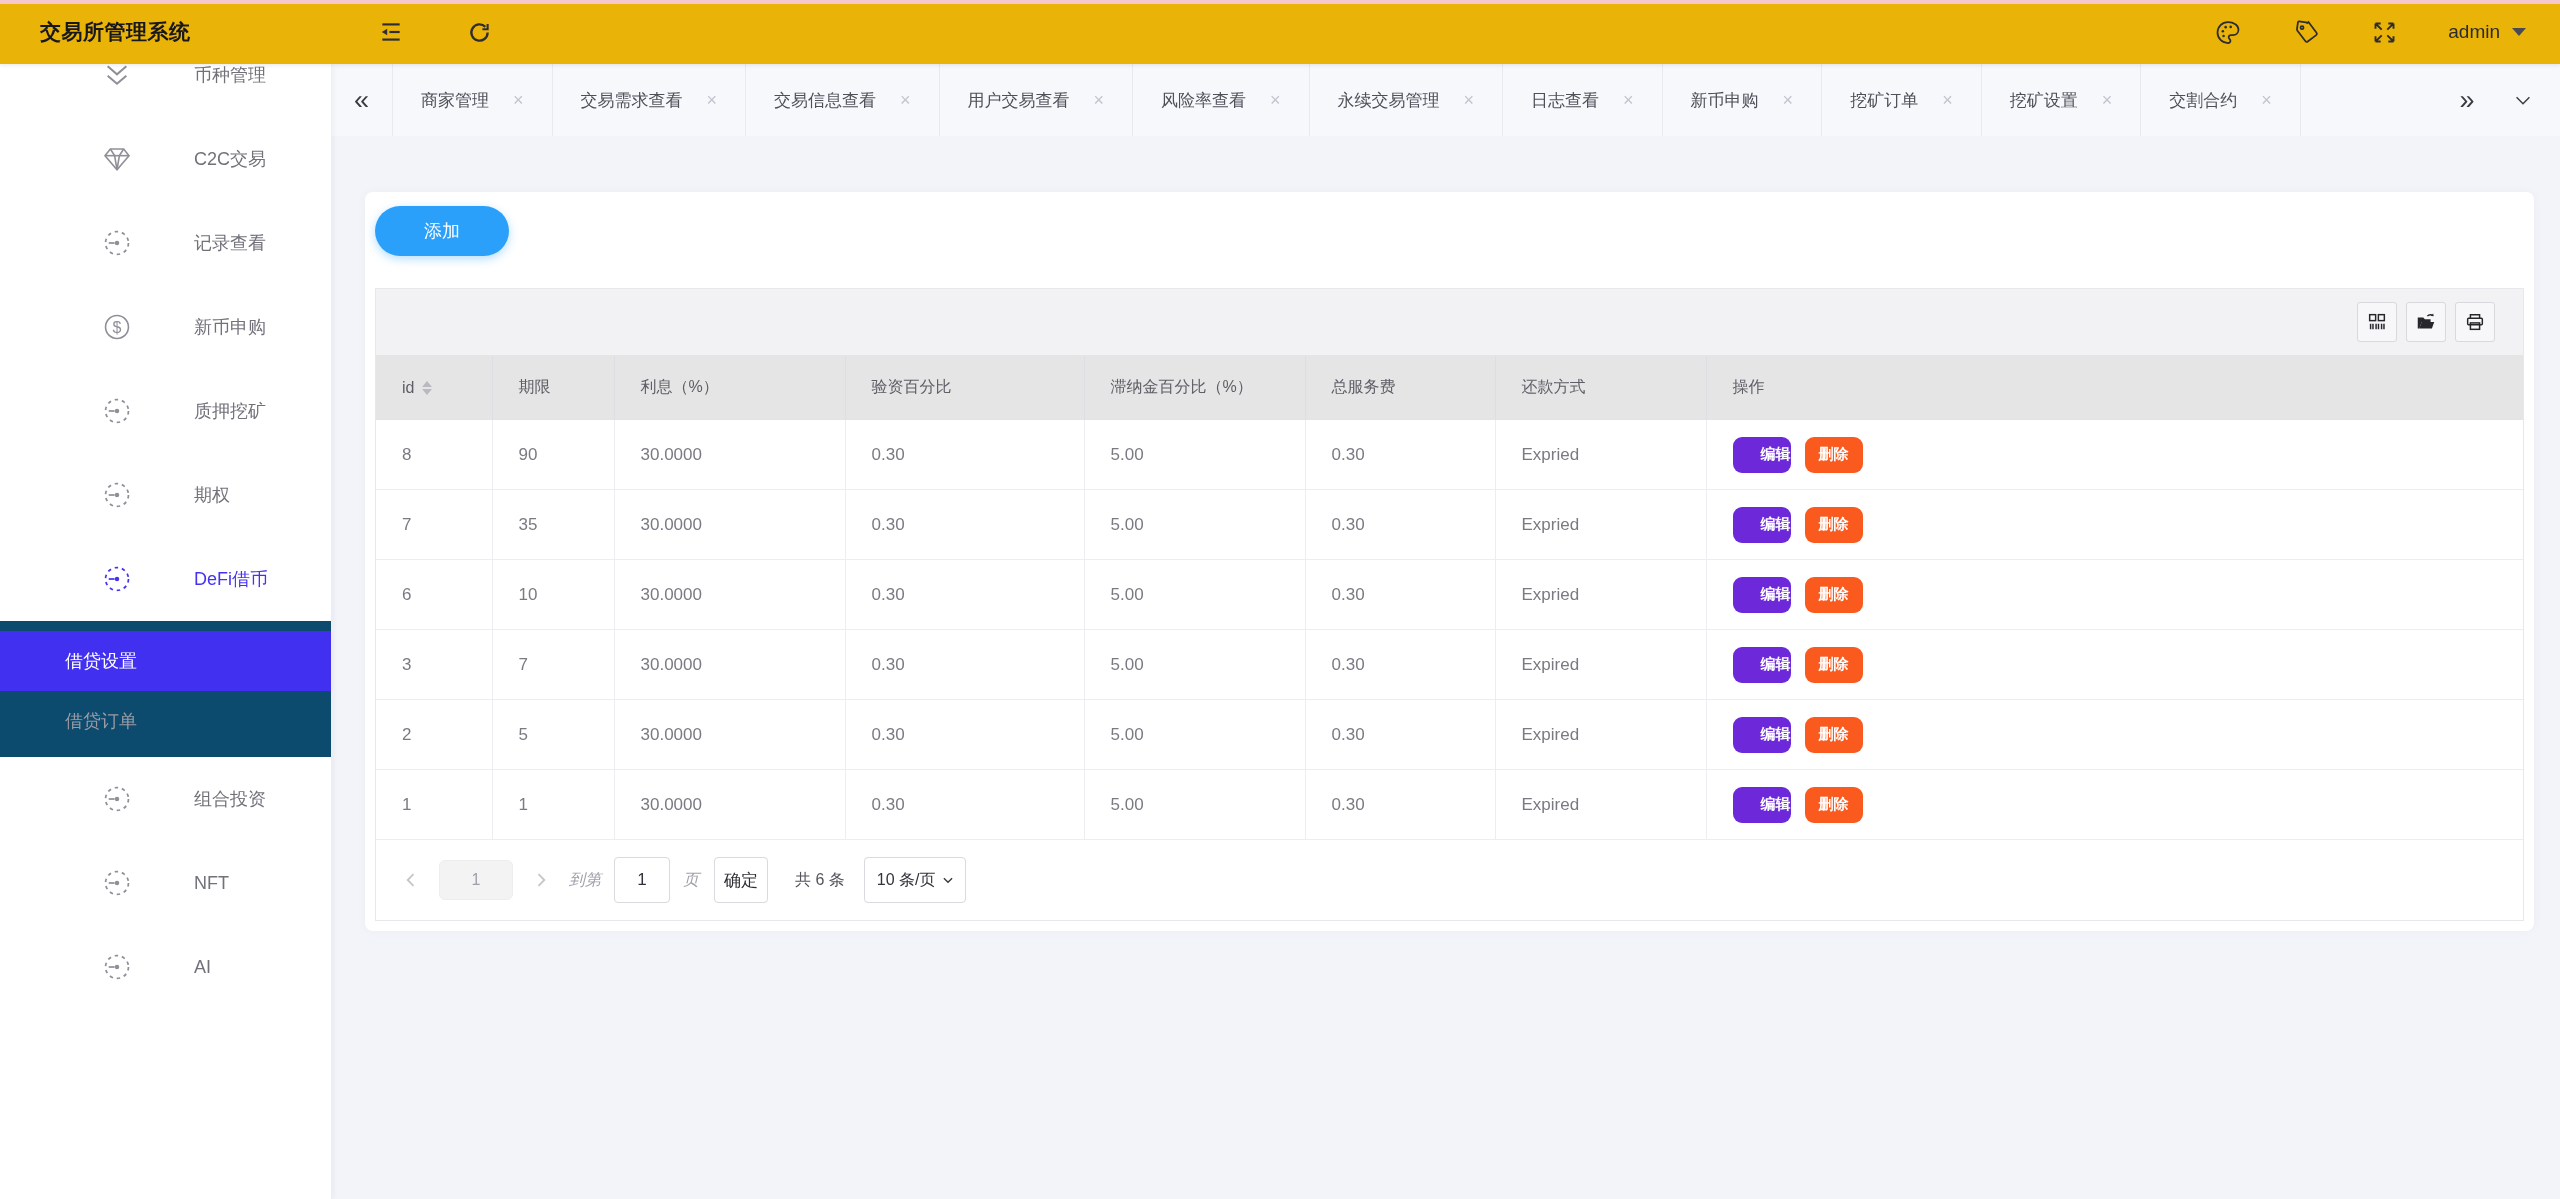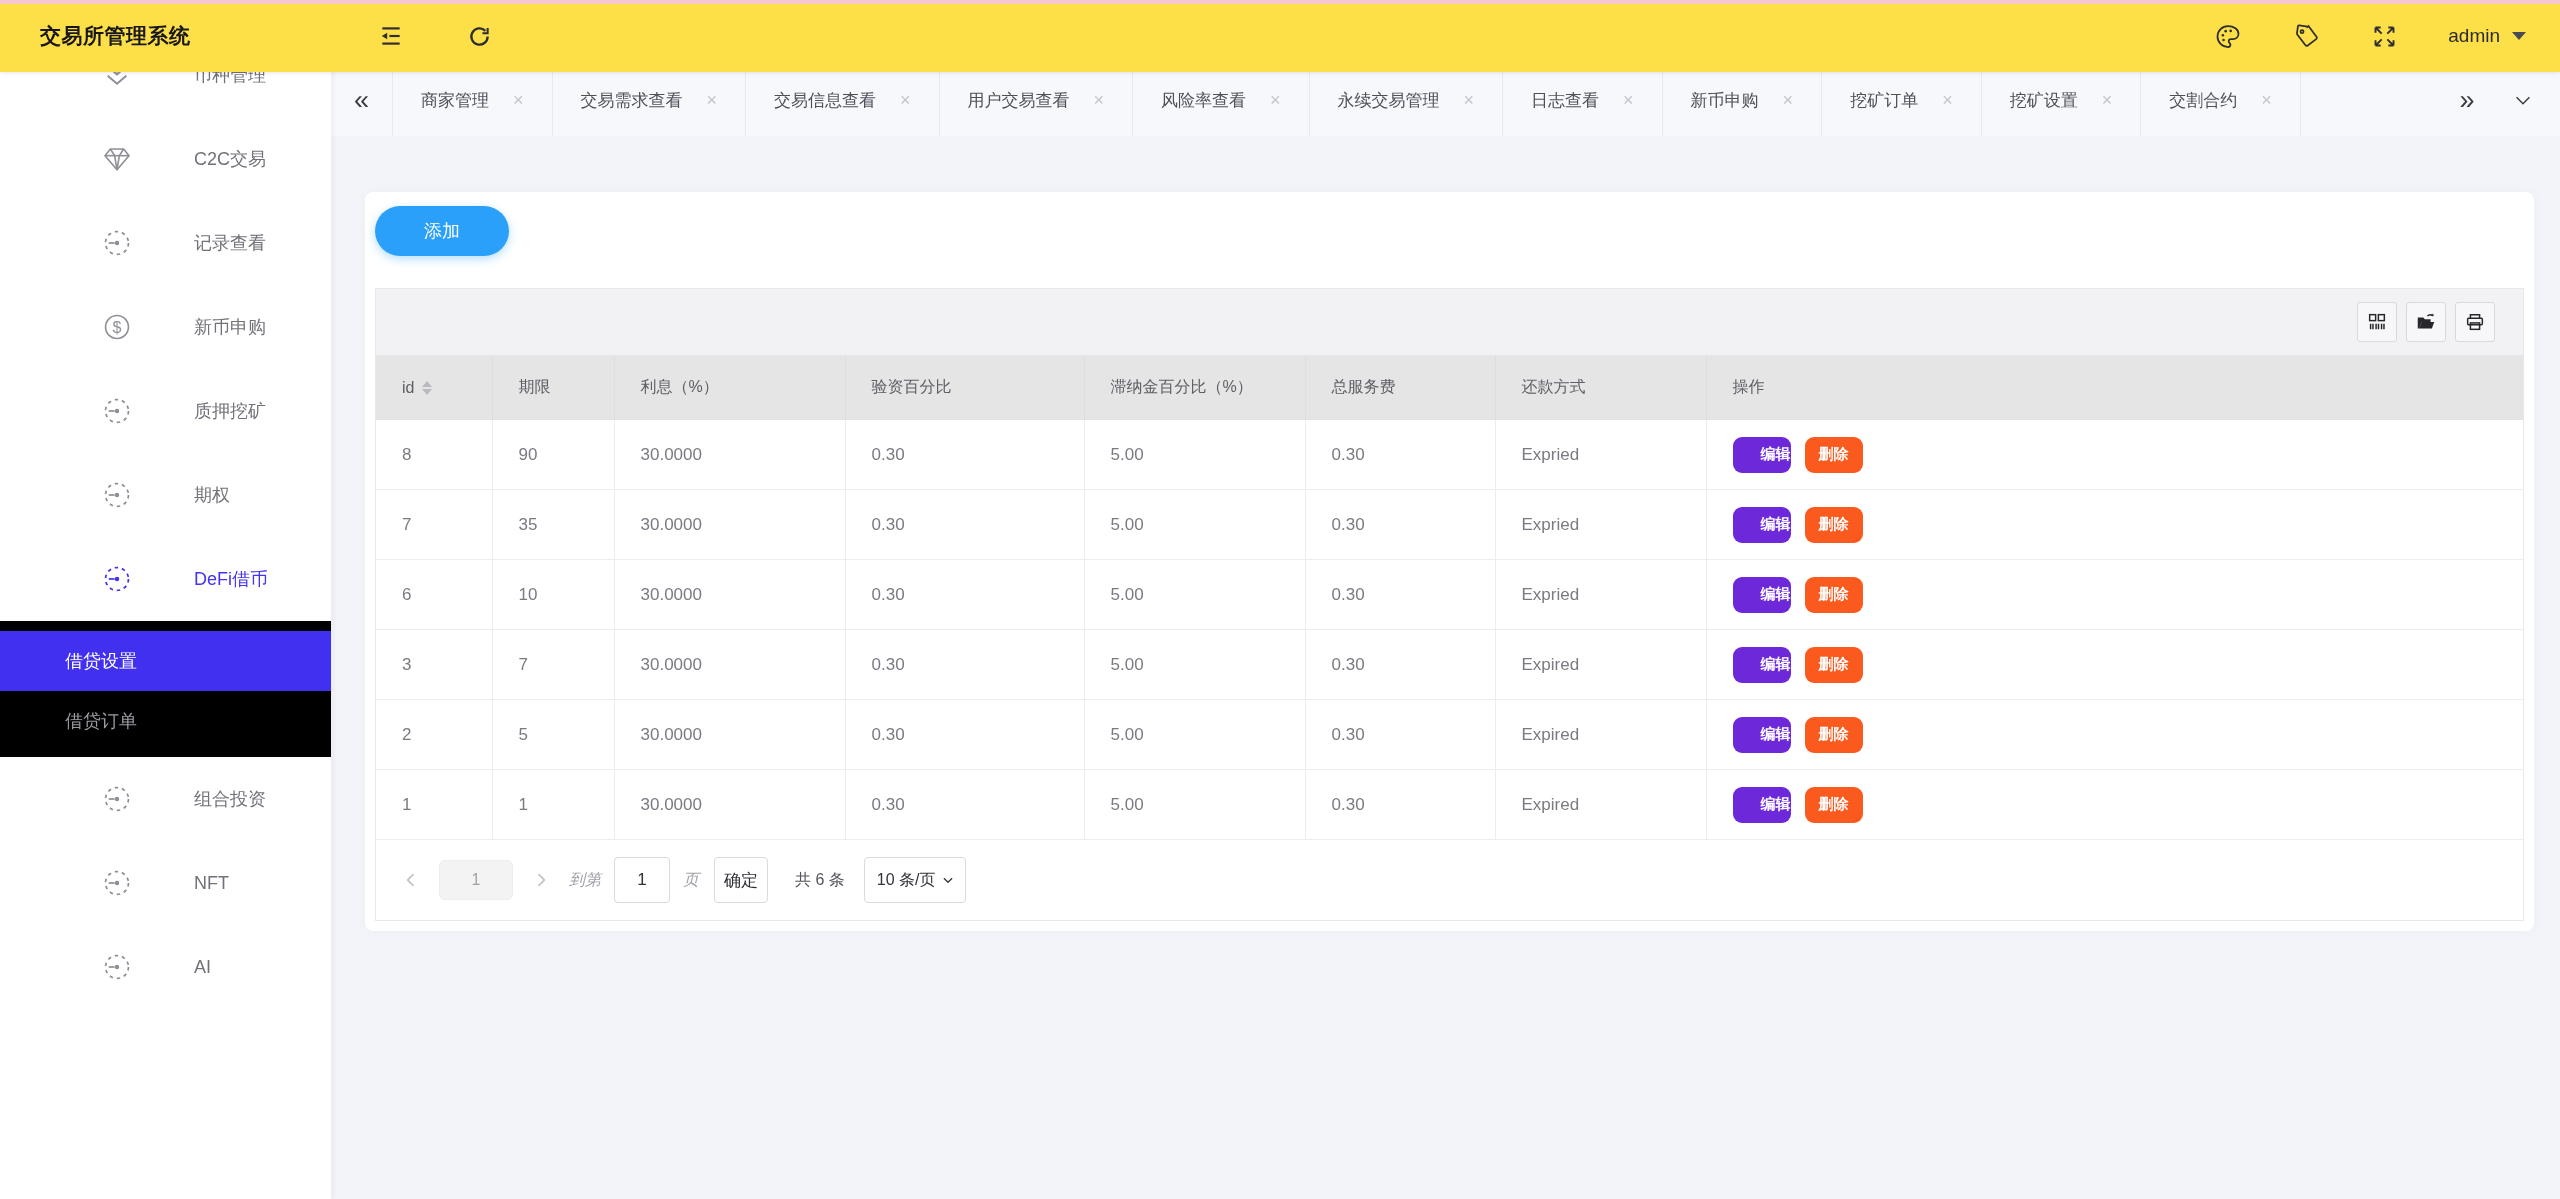--- a/index.html
+++ b/index.html
@@ -1,41 +1,41 @@
 <!DOCTYPE html>
 <html><head>
 <meta charset="utf-8">
 <style>
   * { margin:0; padding:0; box-sizing:border-box; }
   html,body { width:2560px; height:1199px; overflow:hidden;
     font-family:"Liberation Sans","DejaVu Sans",sans-serif; background:#f3f4f9; }
 
   
   .progress-strip { position:fixed; top:0; left:0; width:100%; height:4px; background:#f6c7ce; z-index:40; }
-  .topbar { position:fixed; top:0; left:0; width:100%; height:72px; background:#fde047;
+  .topbar { position:fixed; top:0; left:0; width:100%; height:64px; background:#eab308;
     display:flex; align-items:center; box-shadow:0 1px 4px rgba(0,21,41,.10); z-index:20; }
   .app-title { width:331px; padding-left:40px; font-size:21px; font-weight:bold; color:#17171c; letter-spacing:.5px; }
   .topbar-left-icons { display:flex; align-items:center; gap:60px; margin-left:46px; }
   .tb-icon { display:inline-flex; width:28px; height:28px; align-items:center; justify-content:center; cursor:pointer; }
   .topbar-right { margin-left:auto; display:flex; align-items:center; gap:50px; padding-right:34px; }
   .user-menu { display:flex; align-items:center; gap:12px; cursor:pointer; }
   .user-menu .uname { font-size:19px; color:#2b2b31; }
   .caret { width:0; height:0; border-left:7px solid transparent; border-right:7px solid transparent; border-top:8px solid #4a4a52; }
 
   
   .sidebar { position:fixed; top:64px; left:0; width:331px; bottom:0; background:#ffffff;
     box-shadow:2px 0 6px rgba(29,35,41,.05); z-index:10; overflow:hidden; }
   .side-menu { margin-top:-31px; }
   .side-item { height:84px; display:flex; align-items:center; padding-left:98px; cursor:pointer;
     color:#71717a; font-size:18px; }
   .side-item .side-icon { width:38px; height:38px; display:inline-flex; align-items:center; justify-content:center;
     color:#8f8f98; margin-right:58px; flex:none; }
   .side-item.active { color:#4433f0; }
   .side-item.active .side-icon { color:#4433f0; }
-  .side-sub { background:#000000; padding:10px 0 6px 0; }
+  .side-sub { background:#0c4a6e; padding:10px 0 6px 0; }
   .side-sub-item { height:60px; display:flex; align-items:center; padding-left:65px; font-size:18px;
     color:#9b9ba4; cursor:pointer; }
   .side-sub-item.selected { background:#4130f0; color:#ffffff; }
 
   
   .main { margin-left:331px; padding-top:64px; }
 
   .tabbar { height:72px; background:#f7f8fc; display:flex; align-items:stretch; }
   .tab-nav { width:62px; display:flex; align-items:center; justify-content:center; font-size:27px;
     color:#3b3b42; cursor:pointer; border-right:1px solid #e9eaf0; flex:none; }

